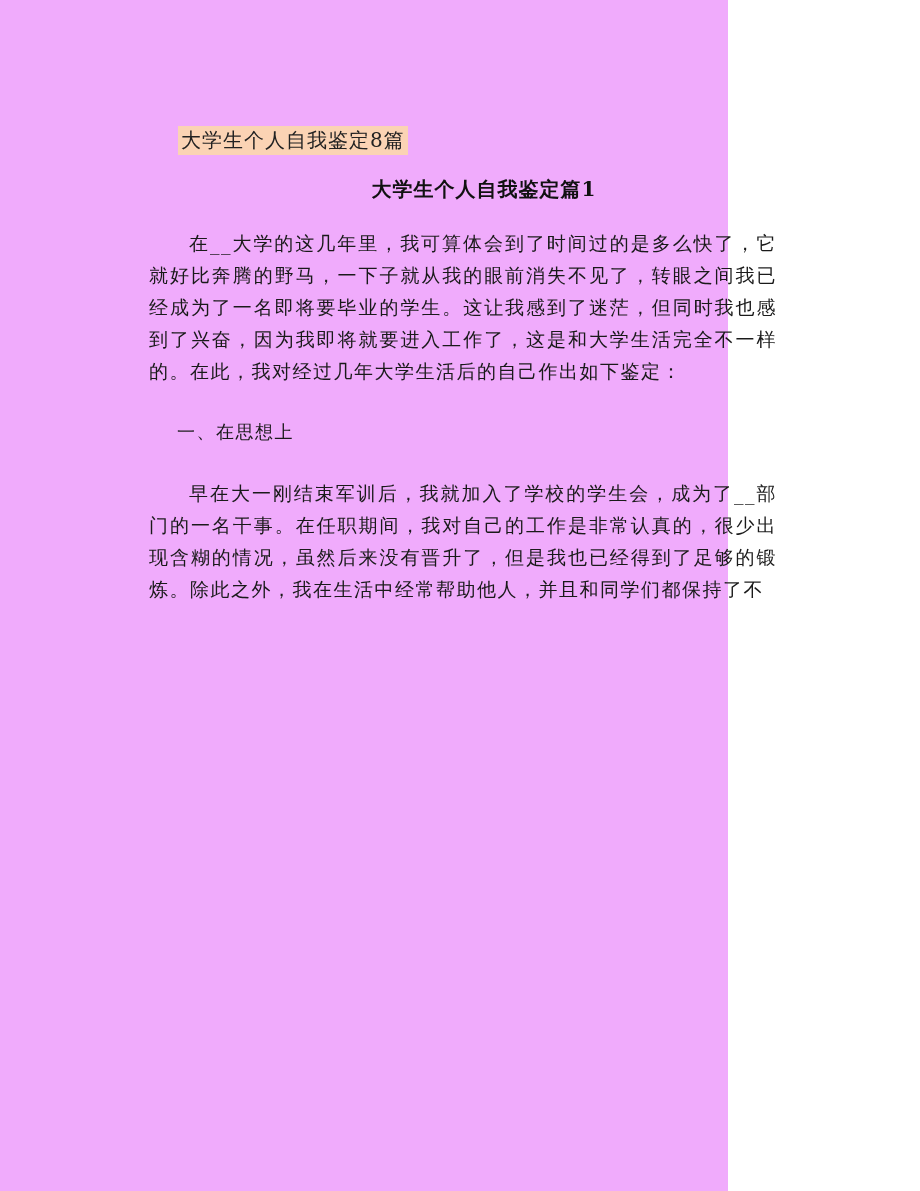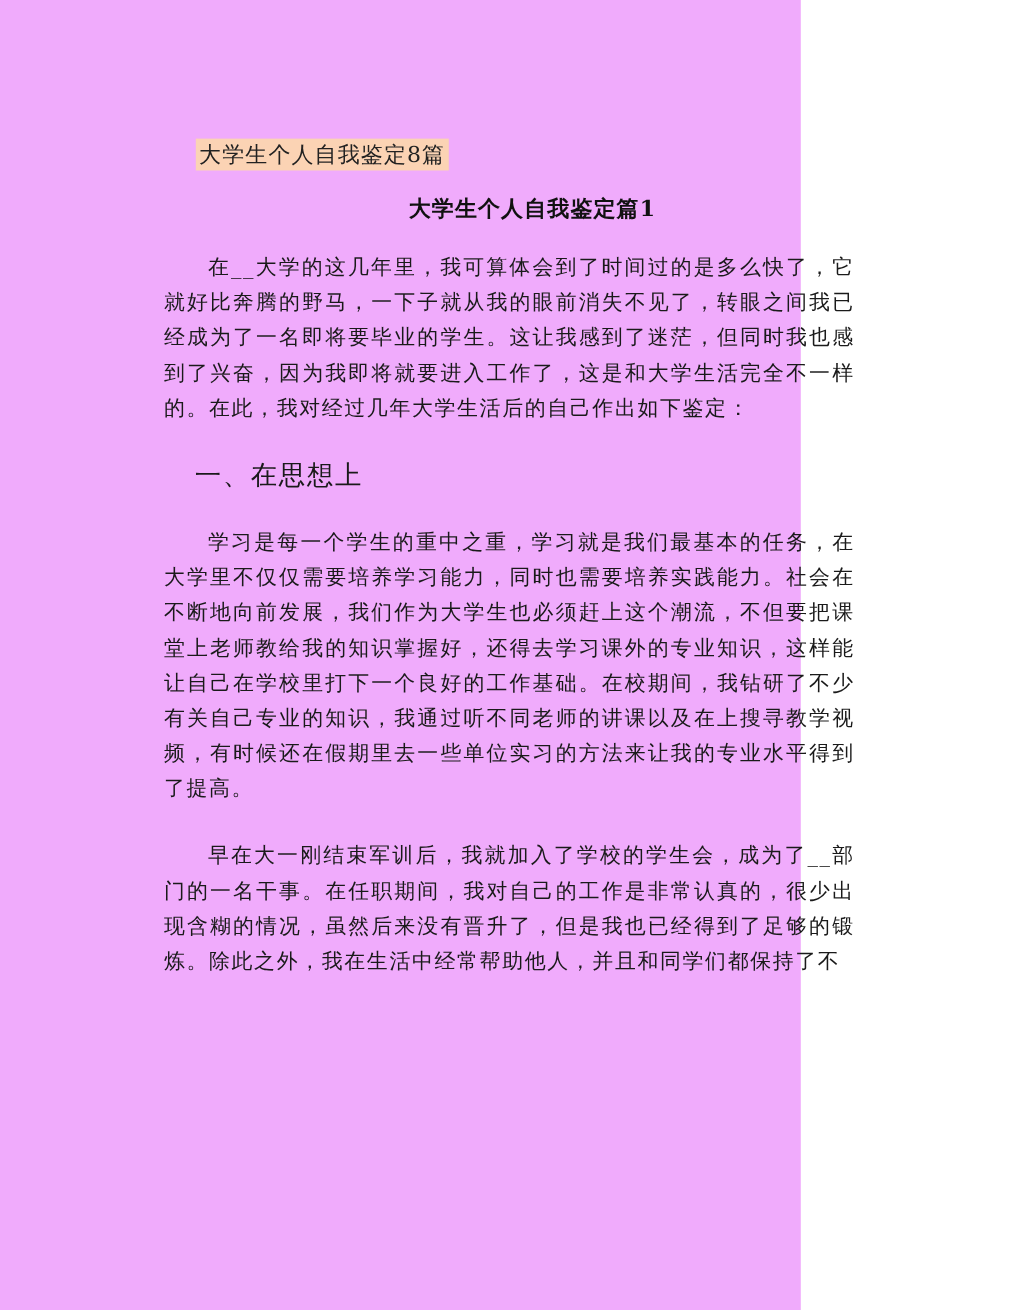--- a/index.html
+++ b/index.html
@@ -59,34 +59,33 @@
       font-size: 19px;
       line-height: 32px;
       letter-spacing: 1.5px;
       margin: 0 0 29px 12px;
       text-align: justify;
       text-indent: 40px;
       color: #1a1a1a;
       word-break: break-all;
     }
     .subhead {
-      font-size: 24px;
+      font-size: 18px;
       line-height: 32px;
       letter-spacing: 1.5px;
       margin: 0 0 29px 0;
       text-indent: 40px;
       color: #1a1a1a;
     }
   </style>
 </head>
 <body>
 
 <div class="page">
   <div class="doc-heading">大学生个人自我鉴定8篇</div>
   <div class="section-title">大学生个人自我鉴定篇1</div>
 
   <div class="body">
     <p class="para">在__大学的这几年里，我可算体会到了时间过的是多么快了，它就好比奔腾的野马，一下子就从我的眼前消失不见了，转眼之间我已经成为了一名即将要毕业的学生。这让我感到了迷茫，但同时我也感到了兴奋，因为我即将就要进入工作了，这是和大学生活完全不一样的。在此，我对经过几年大学生活后的自己作出如下鉴定：</p>
     <p class="subhead">一、在思想上</p>
-    <p class="para">学习是每一个学生的重中之重，学习就是我们最基本的任务，在大学里不仅仅需要培养学习能力，同时也需要培养实践能力。社会在不断地向前发展，我们作为大学生也必须赶上这个潮流，不但要把课堂上老师教给我的知识掌握好，还得去学习课外的专业知识，这样能让自己在学校里打下一个良好的工作基础。在校期间，我钻研了不少有关自己专业的知识，我通过听不同老师的讲课以及在上搜寻教学视频，有时候还在假期里去一些单位实习的方法来让我的专业水平得到了提高。</p>
     <p class="para">早在大一刚结束军训后，我就加入了学校的学生会，成为了__部门的一名干事。在任职期间，我对自己的工作是非常认真的，很少出现含糊的情况，虽然后来没有晋升了，但是我也已经得到了足够的锻炼。除此之外，我在生活中经常帮助他人，并且和同学们都保持了不</p>
   </div>
 </div>
 
 </body></html>

